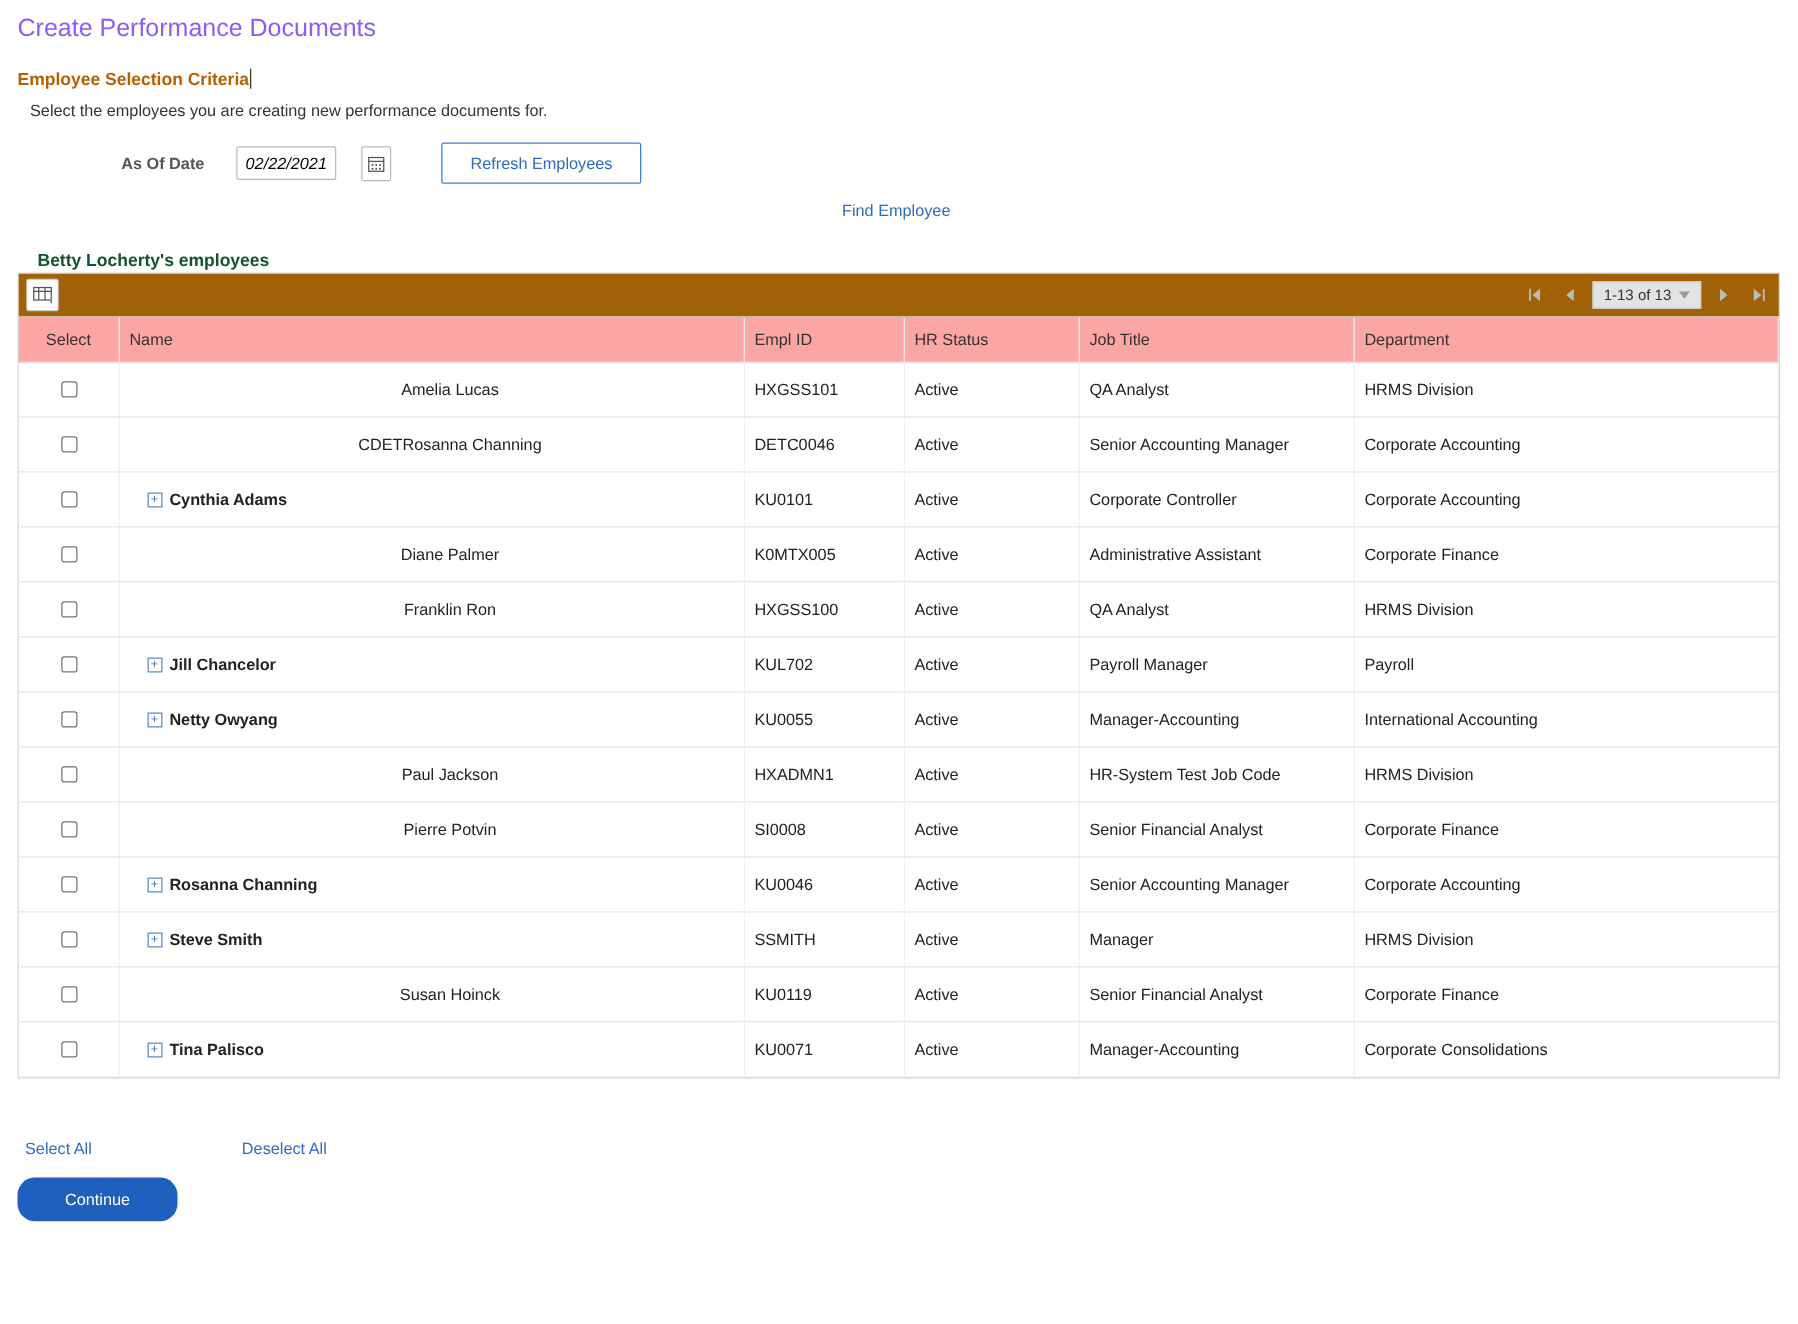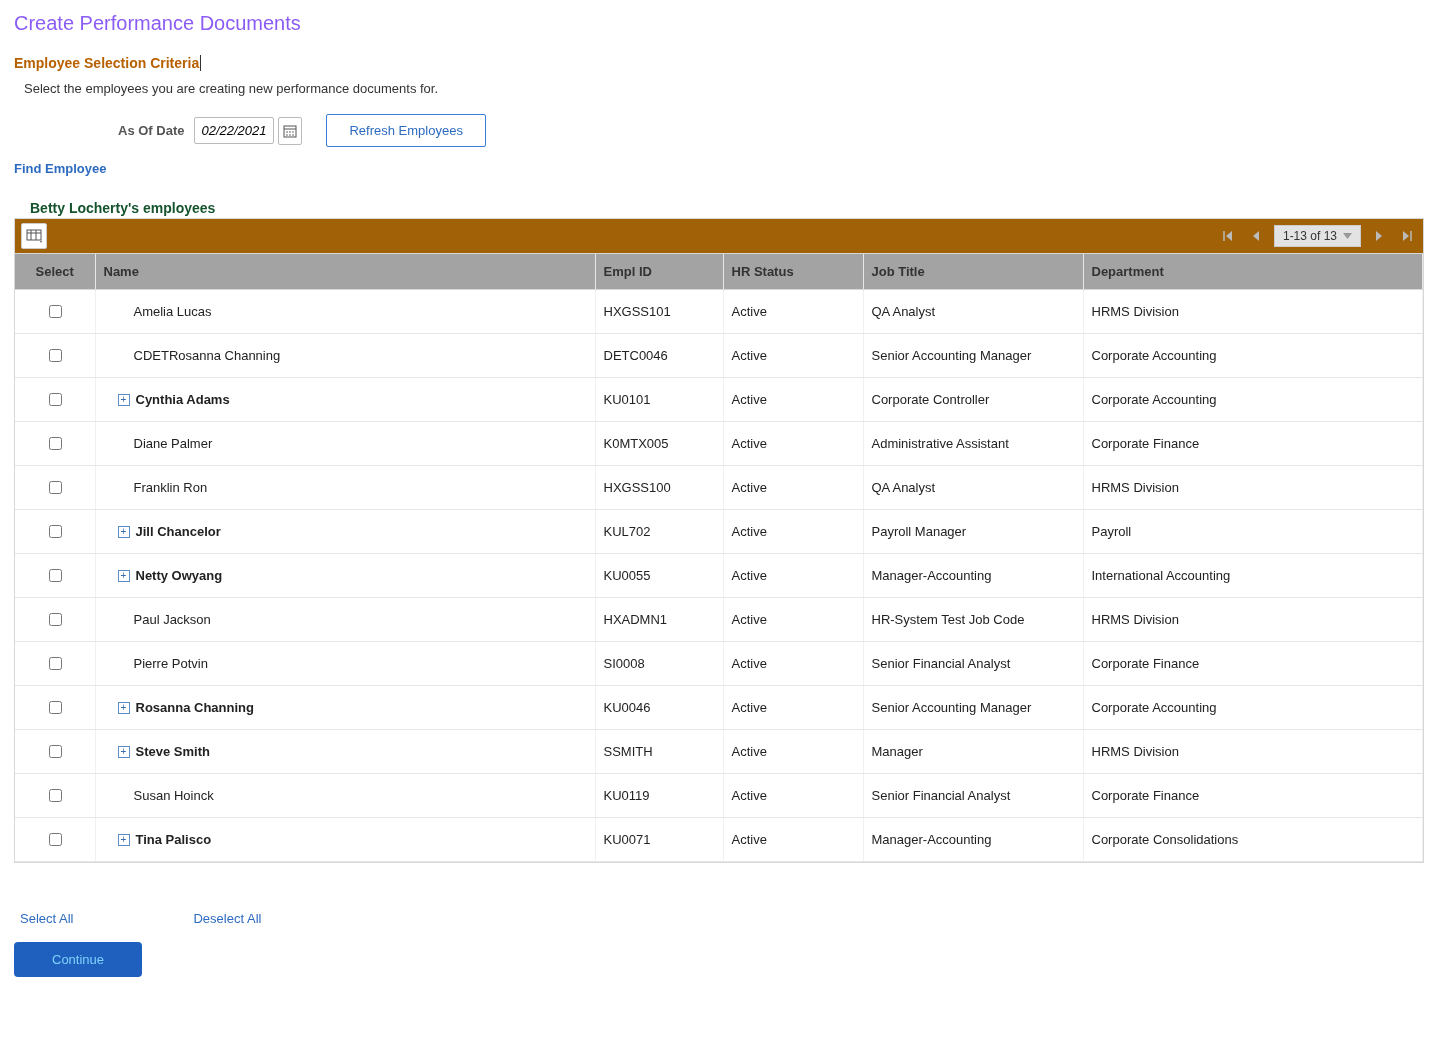--- a/index.html
+++ b/index.html
@@ -25,22 +25,22 @@
     display: inline-block;
   }
   .cursor-heading { border-right: 1px solid #333; padding-right: 1px; }
   .intro {
     margin: 0 0 18px 10px;
     font-size: 13px;
   }
   .asof-row {
     display: flex;
     align-items: center;
-    gap: 8px;
-    margin-left: 104px;
+    gap: 24px;
+    margin-left: 83px;
     margin-bottom: 14px;
   }
   .asof-label {
     color: #555;
     font-weight: bold;
     margin-right: 2px;
   }
   .date-input {
     width: 80px;
     padding: 5px 6px;
@@ -65,24 +65,23 @@
     border: 1px solid #3a7fd5;
     color: #2d6bc0;
     background: #fff;
     padding: 8px 22px;
     font-size: 13px;
     border-radius: 2px;
     cursor: pointer;
     margin-left: 16px;
   }
   .find-link-row {
-    text-align: left;
+    text-align: center;
     padding-right: 4px;
     margin-bottom: 6px;
-    font-weight: bold;
   }
   .link-plain {
     color: #2d6bc0;
     text-decoration: none;
     cursor: pointer;
     font-size: 13px;
   }
   .grid-section { margin-top: 24px; }
   .grid-heading {
     color: #14532d;
@@ -128,23 +127,23 @@
     display: inline-flex; align-items: center; gap: 6px;
     font-size: 12px;
     color: #333;
     cursor: pointer;
   }
   table.emp-grid {
     width: 100%;
     border-collapse: collapse;
   }
   table.emp-grid th {
-    background: #a3a3a3;
+    background: #fca5a5;
     text-align: left;
-    font-weight: bold;
+    font-weight: normal;
     font-size: 13px;
     color: #333;
     padding: 10px 8px;
     border-bottom: 1px solid #d7d7d7;
     border-right: 1px solid #e6e6e6;
   }
   table.emp-grid th.sel-col { text-align: center; width: 80px; }
   table.emp-grid td {
     padding: 12px 8px;
     border-bottom: 1px solid #e6e6e6;
@@ -153,21 +152,21 @@
     color: #222;
     vertical-align: middle;
   }
   table.emp-grid td.sel-cell { text-align: center; }
   .name-cell {
     display: flex;
     align-items: center;
     gap: 6px;
     padding-left: 14px;
   }
-  .name-cell.no-expand { padding-left: 30px; }
+  .name-cell.no-expand { padding-left: 30px; justify-content: center; }
   .expand-btn {
     width: 12px; height: 12px;
     border: 1px solid #5a8bca;
     display: inline-flex; align-items: center; justify-content: center;
     font-size: 10px;
     color: #3b6eb1;
     background: #fff;
     cursor: pointer;
     line-height: 1;
   }
@@ -177,26 +176,26 @@
   .col-hr     { width: 140px; }
   .col-job    { width: 220px; }
   .col-dept   { width: auto; }
   .footer-links {
     margin: 48px 0 16px 6px;
     display: flex;
     gap: 120px;
   }
   .btn-primary {
     background: #1f5fbd;
-    color: #7dd3fc;
+    color: #ffffff;
     border: none;
     padding: 10px 38px;
     font-size: 13px;
     cursor: pointer;
-    border-radius: 4px;
+    border-radius: 14px;
     margin-left: 0;
   }
   input[type="checkbox"].row-check {
     width: 13px; height: 13px;
     cursor: pointer;
   }
   svg { display: block; }
 </style>
 </head>
 <body>

